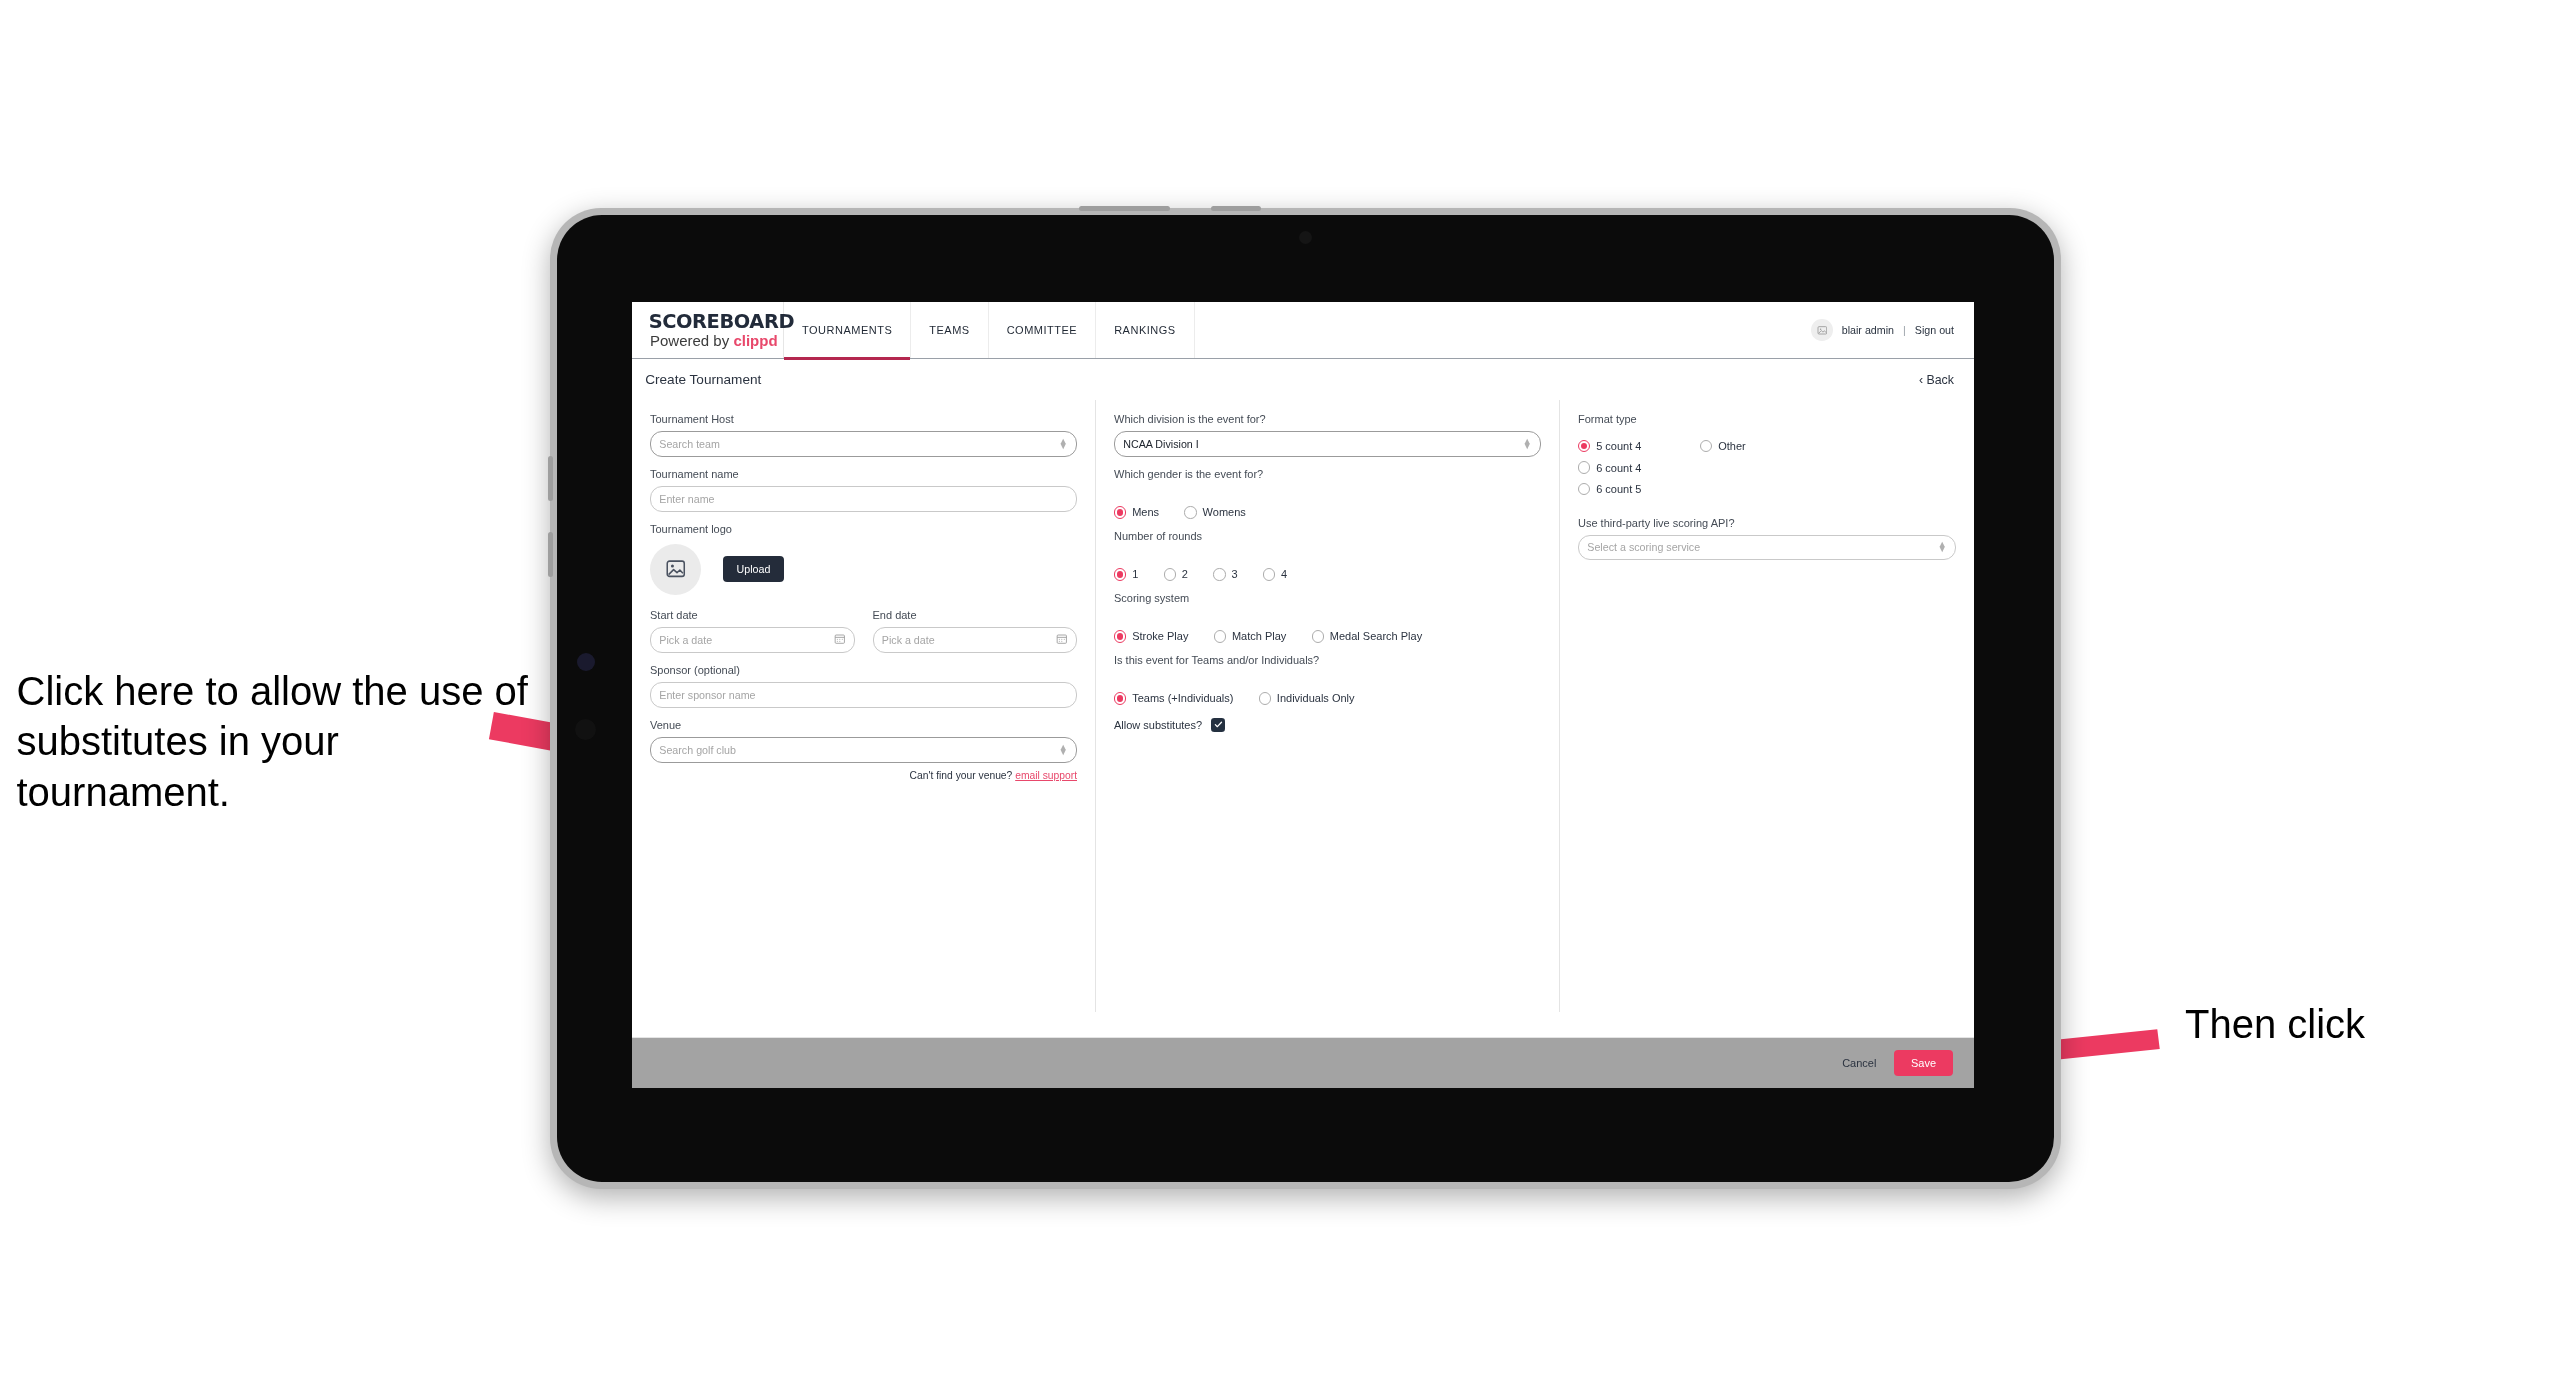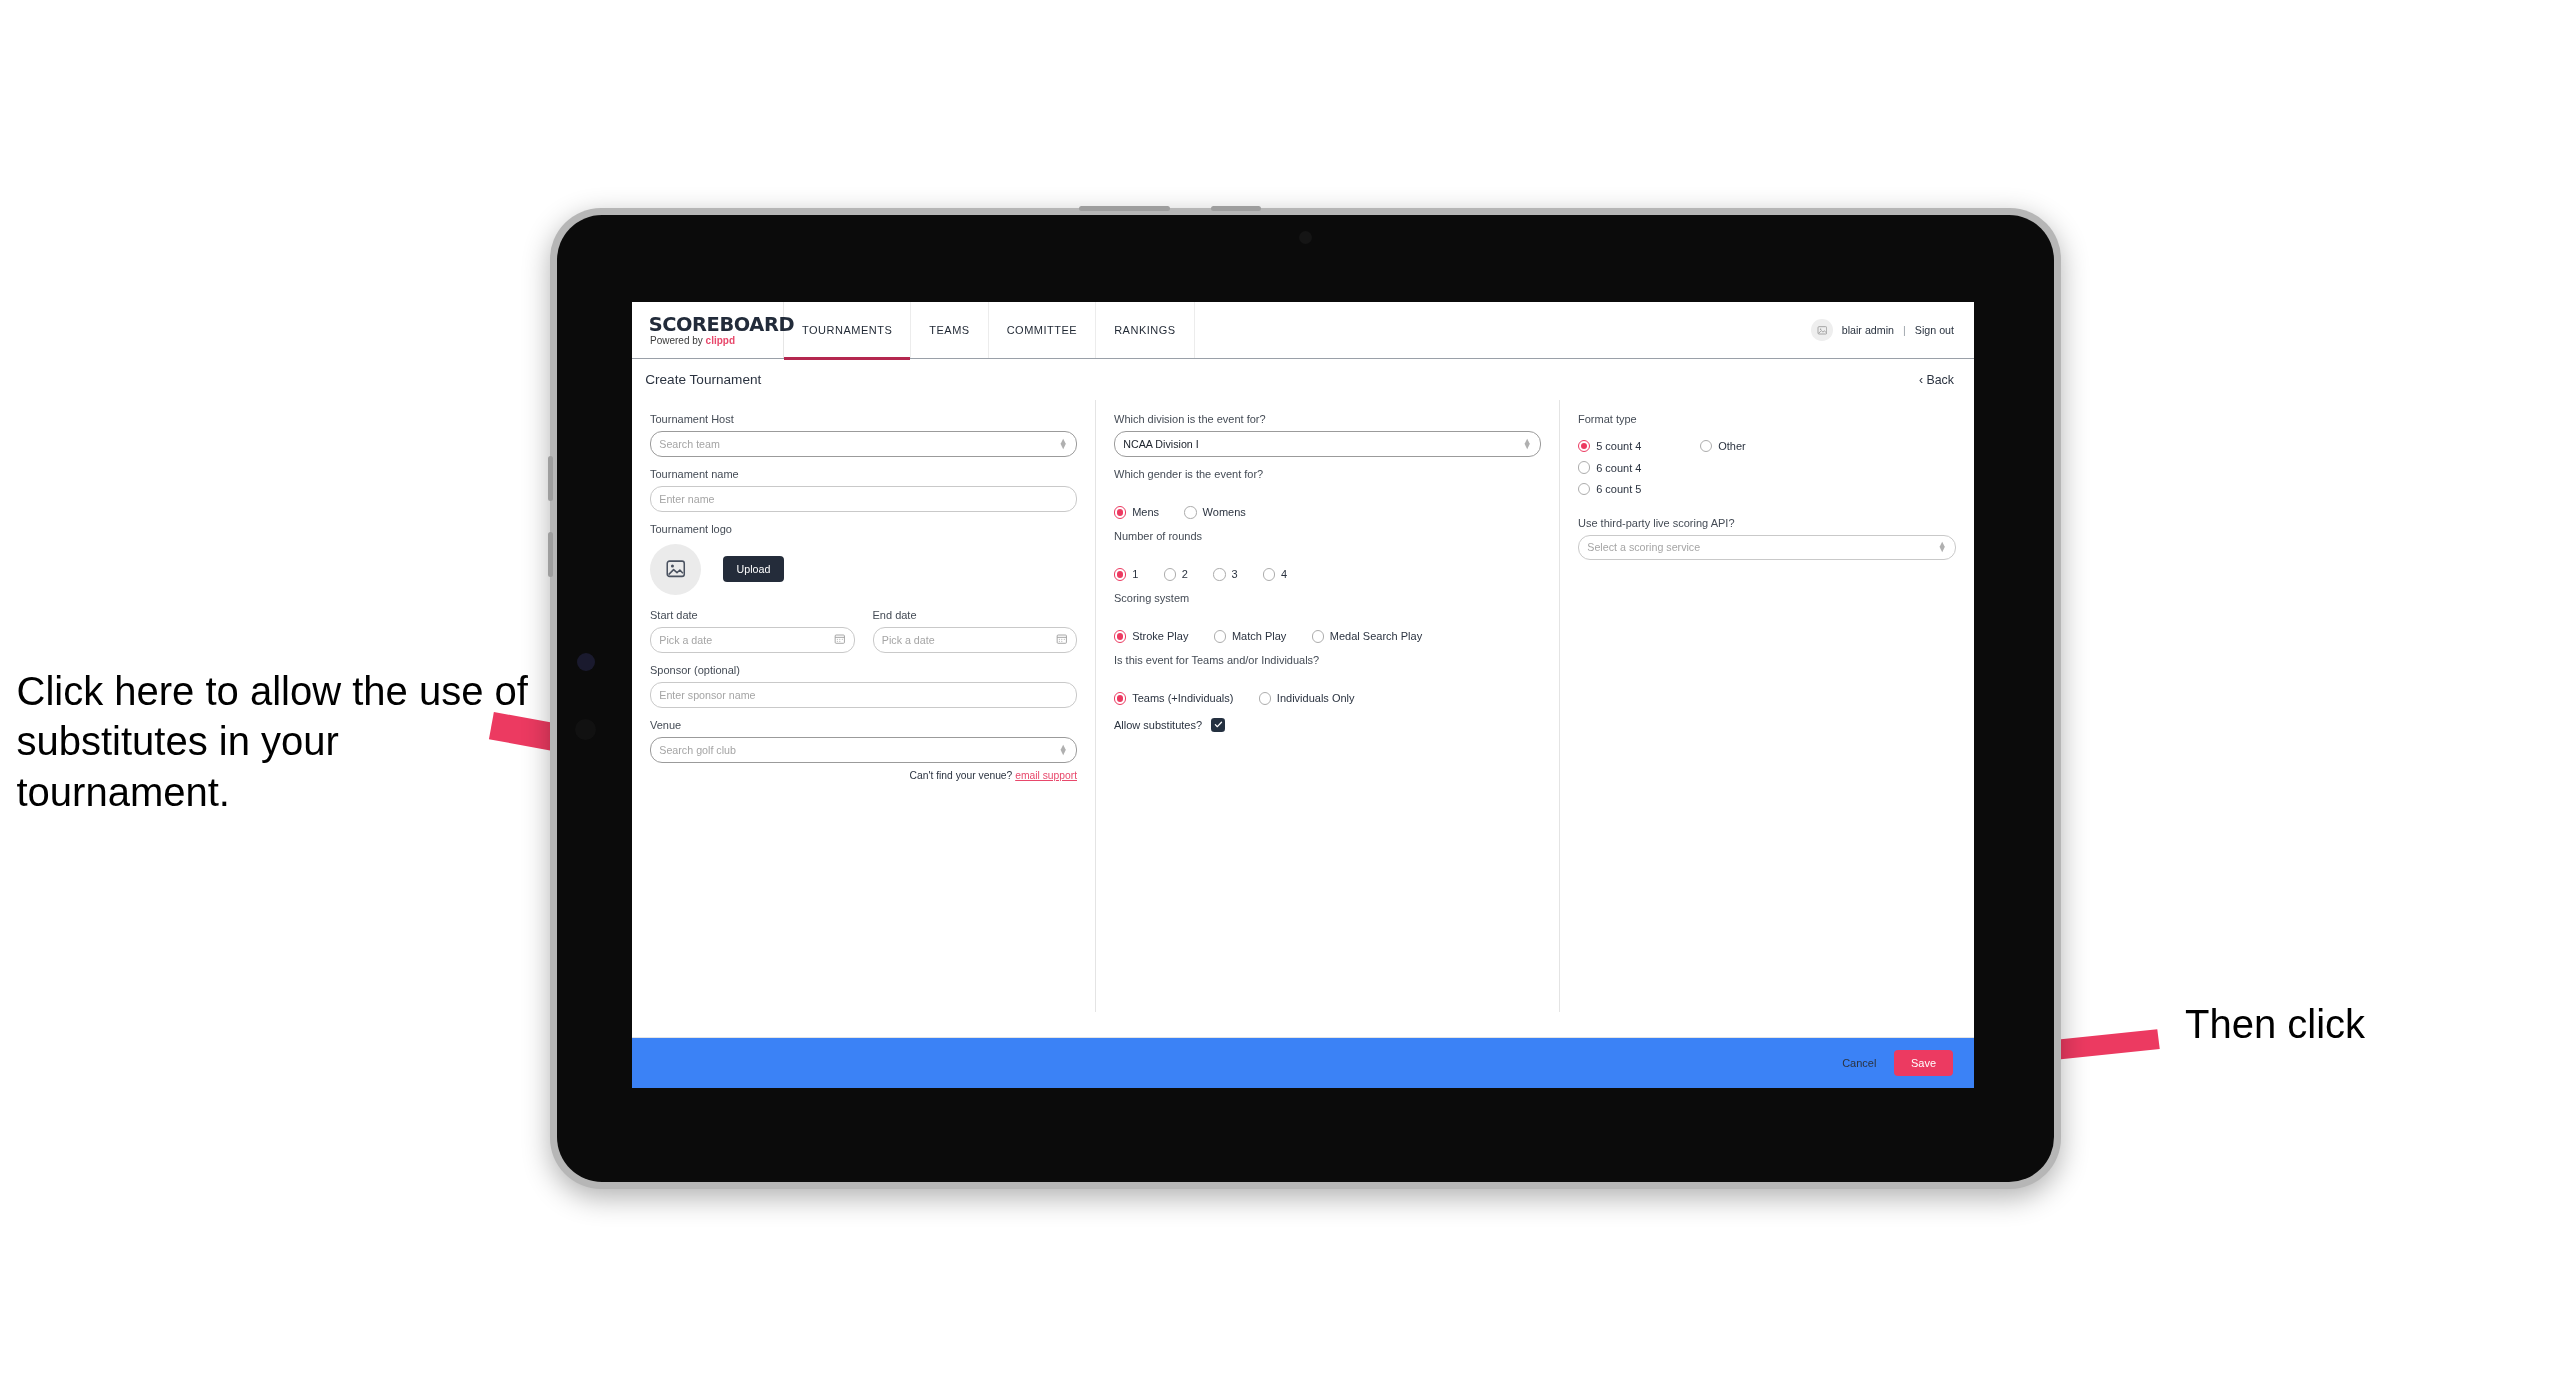--- a/index.html
+++ b/index.html
@@ -41,21 +41,21 @@
   }
   #brand{
     width:152px;display:flex;flex-direction:column;justify-content:center;
     padding-left:18px;box-sizing:border-box;border-right:0.8px solid #e6e6e6;
   }
   #brand-name{
     font-weight:bold;font-size:19px;letter-spacing:-0.4px;color:#222b3a;
     font-family:"DejaVu Sans", sans-serif;line-height:1;
     transform:scaleX(1.02);
   }
-  #brand-sub{font-size:10px;color:#3b3b3b;margin-top:2px;line-height:1;}
+  #brand-sub{font-size:15px;color:#3b3b3b;margin-top:2px;line-height:1;}
   #brand-sub b{color:#e8486b;font-weight:bold;}
   #tabs{display:flex;align-items:stretch;}
   .tab{
     display:flex;align-items:center;padding:0 18px;font-size:11px;
     letter-spacing:0.5px;color:#1f2733;border-right:0.8px solid #ececec;
     position:relative;cursor:pointer;white-space:nowrap;
   }
   .tab.active:after{
     content:"";position:absolute;left:0;right:0;bottom:-1.7px;height:2.5px;
     background:#b4274f;
@@ -141,21 +141,21 @@
   #subs-row{display:flex;align-items:center;gap:9px;margin-top:13.2px;}
   #subs-label{font-size:11px;color:#2b3340;}
   #subs-check{
     width:14px;height:14px;border-radius:3.3px;background:#243040;
     display:flex;align-items:center;justify-content:center;cursor:pointer;
   }
   #subs-check svg{display:block;}
 
   
   #footer{
-    position:absolute;left:0;right:0;bottom:0;height:51px;background:#3b82f6;
+    position:absolute;left:0;right:0;bottom:0;height:51px;background:#a3a3a3;
     border-top:0.8px solid #e4e4e4;display:flex;align-items:center;
     justify-content:flex-end;gap:18px;padding-right:21.5px;box-sizing:border-box;
   }
   #cancel-btn{font-size:11px;color:#2b3340;cursor:pointer;}
   #save-btn{
     background:#ec3a61;color:#fff;font-size:11px;border-radius:4.1px;
     padding:7.4px 16.5px;cursor:pointer;
   }
 
   

